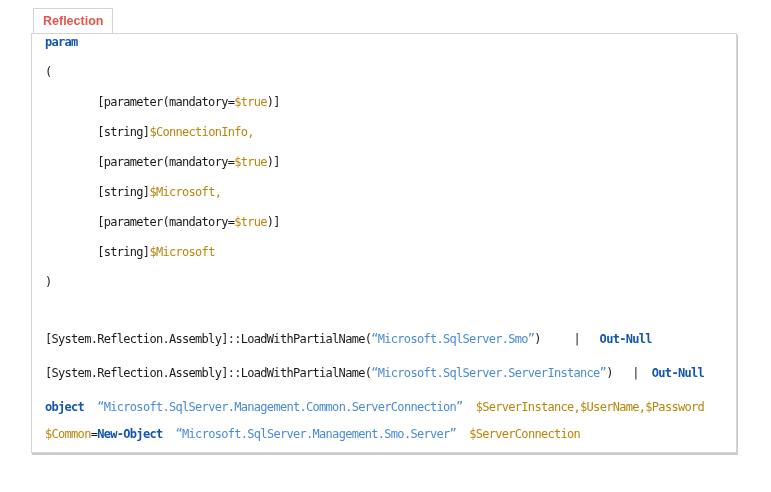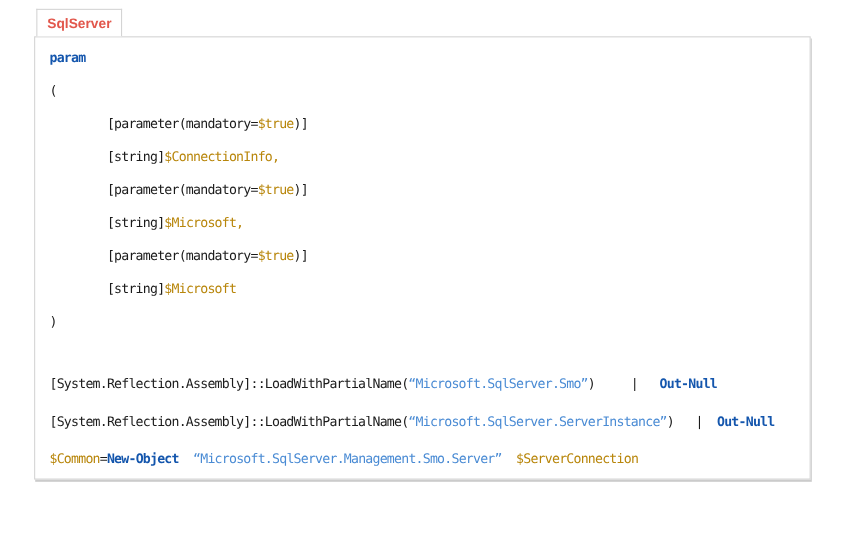--- a/index.html
+++ b/index.html
@@ -40,21 +40,21 @@
     color: var(--tab-text);
     background: #ffffff;
     margin-left: 2px;
     cursor: pointer;
   }
   .codebox {
     width: 679px;
     border: 1px solid var(--border);
     box-shadow: 1px 2px 0 0 var(--shadow);
     background: #ffffff;
-    padding: 11px 12px 11px 13px;
+    padding: 1px 12px 11px 13px;
   }
   .code-line {
     white-space: pre;
     font-family: "DejaVu Sans Mono", "Liberation Mono", monospace;
     font-size: 12px;
     letter-spacing: -0.7px;
     height: 14px;
     line-height: 14px;
   }
   .sp-normal { margin-bottom: 16px; }
@@ -67,30 +67,31 @@
   .seg-k { color: var(--keyword); font-weight: bold; }
   .seg-v { color: var(--variable); }
   .seg-s { color: var(--string); }
 </style>
 </head>
 <body>
 
 <div class="wrap">
   <div class="tabbar">
     <div class="tab">
-      <span>SqlServer</span>
+      <span>Reflection</span>
     </div>
   </div>
   <div class="codebox">
       <div class="code-line sp-normal"><span class="seg-k">param</span></div>
       <div class="code-line sp-normal"><span class="seg-p">(</span></div>
       <div class="code-line sp-normal"><span class="seg-p">        [parameter(mandatory=</span><span class="seg-v">$true</span><span class="seg-p">)]</span></div>
       <div class="code-line sp-normal"><span class="seg-p">        [string]</span><span class="seg-v">$ConnectionInfo,</span></div>
       <div class="code-line sp-normal"><span class="seg-p">        [parameter(mandatory=</span><span class="seg-v">$true</span><span class="seg-p">)]</span></div>
       <div class="code-line sp-normal"><span class="seg-p">        [string]</span><span class="seg-v">$Microsoft,</span></div>
       <div class="code-line sp-normal"><span class="seg-p">        [parameter(mandatory=</span><span class="seg-v">$true</span><span class="seg-p">)]</span></div>
       <div class="code-line sp-normal"><span class="seg-p">        [string]</span><span class="seg-v">$Microsoft</span></div>
       <div class="code-line sp-wide"><span class="seg-p">)</span></div>
       <div class="code-line sp-loose"><span class="seg-p">[System.Reflection.Assembly]::LoadWithPartialName(</span><span class="seg-s">“Microsoft.SqlServer.Smo”</span><span class="seg-p">)     |   </span><span class="seg-k">Out-Null</span></div>
       <div class="code-line sp-loose"><span class="seg-p">[System.Reflection.Assembly]::LoadWithPartialName(</span><span class="seg-s">“Microsoft.SqlServer.ServerInstance”</span><span class="seg-p">)   |  </span><span class="seg-k">Out-Null</span></div>
+      <div class="code-line sp-med"><span class="seg-k">object</span><span class="seg-p">  </span><span class="seg-s">“Microsoft.SqlServer.Management.Common.ServerConnection”</span><span class="seg-p">  </span><span class="seg-v">$ServerInstance,$UserName,$Password</span></div>
       <div class="code-line sp-none"><span class="seg-v">$Common</span><span class="seg-p">=</span><span class="seg-k">New-Object</span><span class="seg-p">  </span><span class="seg-s">“Microsoft.SqlServer.Management.Smo.Server”</span><span class="seg-p">  </span><span class="seg-v">$ServerConnection</span></div>
     </div>
 </div>
 
 </body></html>

